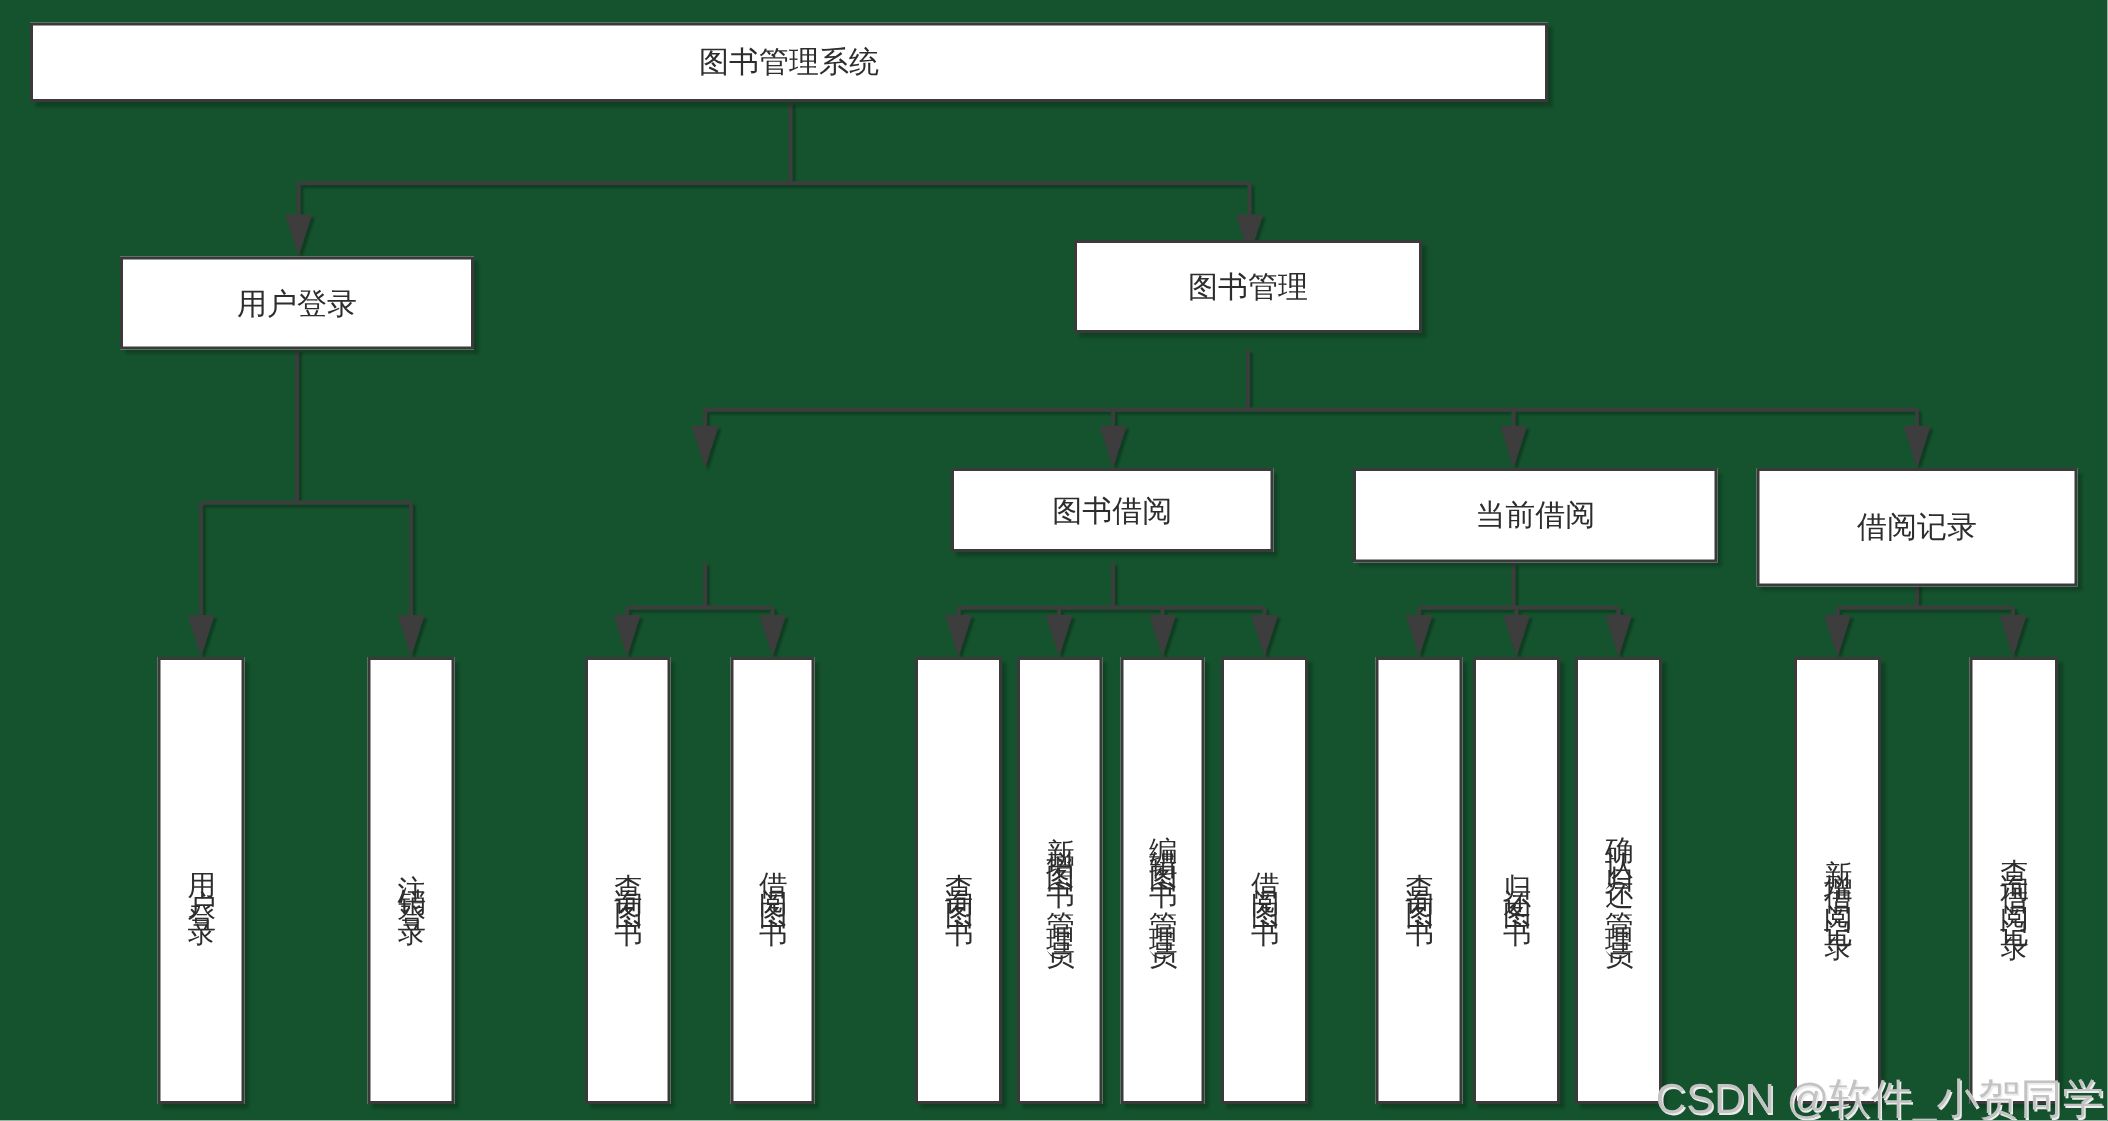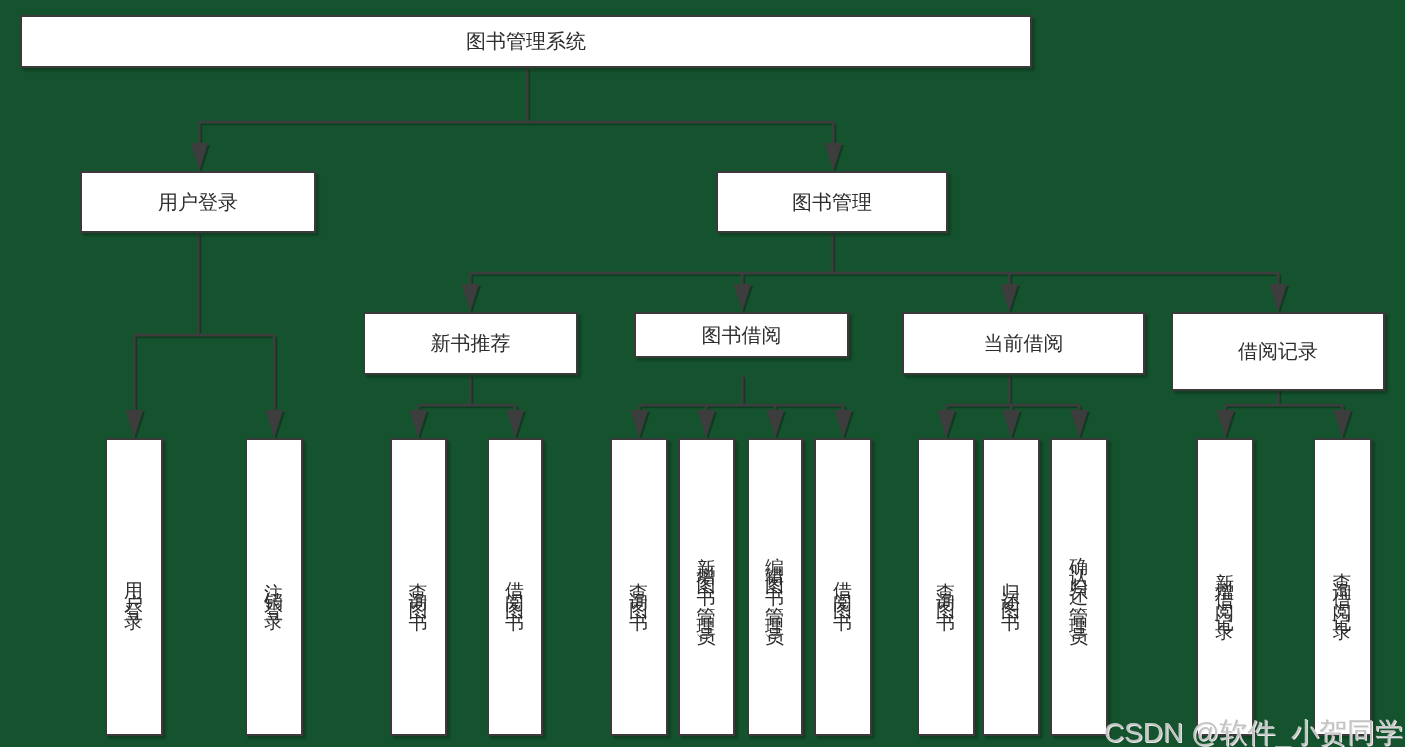--- a/index.html
+++ b/index.html
@@ -118,28 +118,25 @@
     </g>
   </svg>
 
   <div class="node h" style="left:20px;top:15px;width:1012px;height:53px">
     <span>图书管理系统</span>
   </div>
 
   <div class="node h" style="left:80px;top:171px;width:236px;height:62px">
     <span>用户登录</span>
   </div>
-  <div class="node h" style="left:716px;top:171px;width:232px;height:62px">
+  <div class="node h" style="left:716px;top:160px;width:232px;height:62px">
     <span>图书管理</span>
   </div>
 
-  <div class="node h" style="left:363px;top:312px;width:215px;height:63px">
-    <span>新书推荐</span>
-  </div>
-  <div class="node h" style="left:634px;top:312px;width:215px;height:46px">
+  <div class="node h" style="left:634px;top:312px;width:215px;height:56px">
     <span>图书借阅</span>
   </div>
   <div class="node h" style="left:902px;top:312px;width:243px;height:63px">
     <span>当前借阅</span>
   </div>
   <div class="node h" style="left:1171px;top:312px;width:214px;height:79px">
     <span>借阅记录</span>
   </div>
 
   <div class="node v" style="left:105px;top:438px;width:58px;height:298px">

